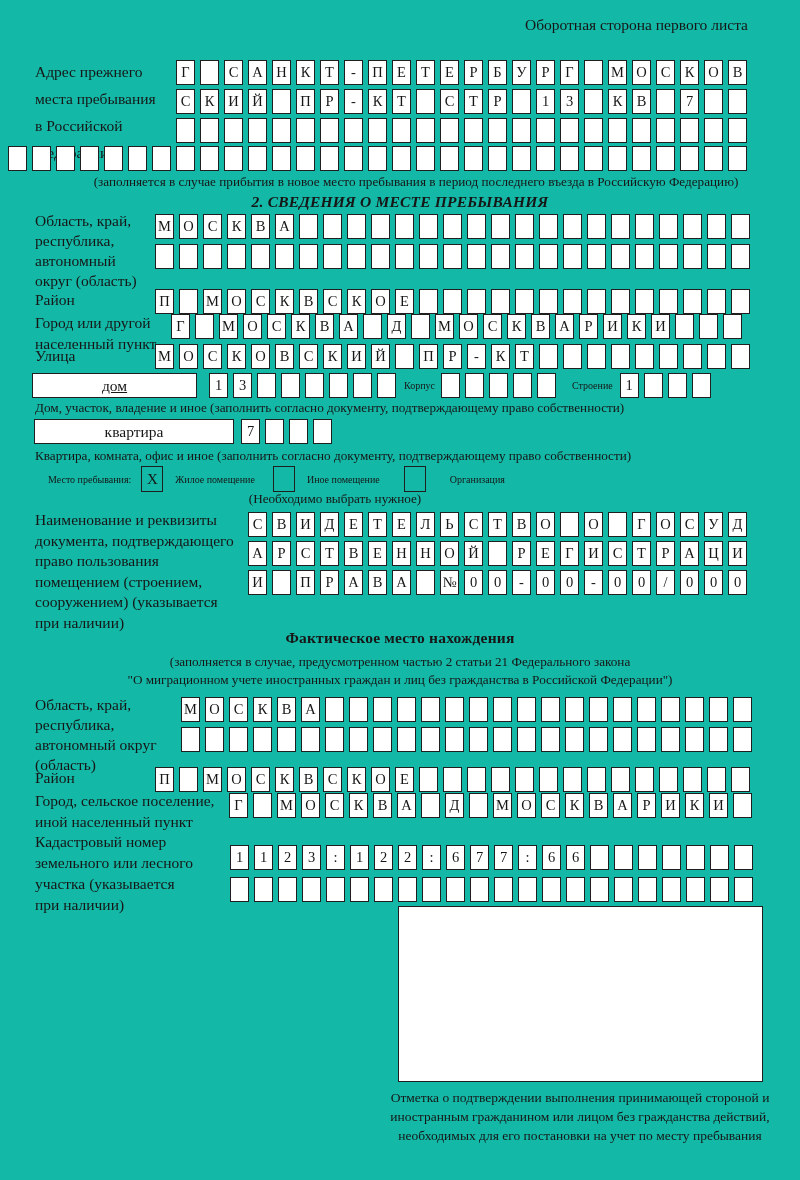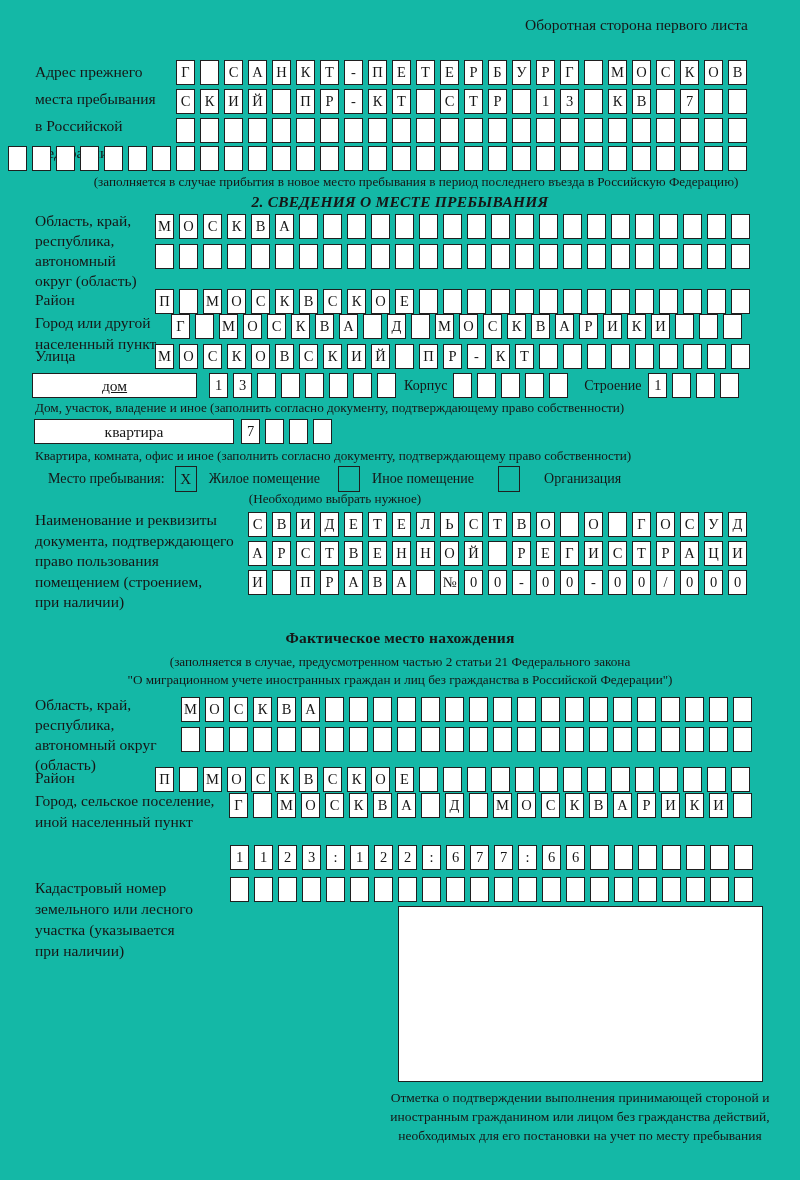--- a/index.html
+++ b/index.html
@@ -22,21 +22,21 @@
   }
   .wide-box {
     height:25px; border:1.6px solid #1f1f1f;
     display:flex; align-items:center; justify-content:center;
     font-size:15.5px; background:#fff;
   }
   .note { font-size:13.2px;text-align:right; }
   .centered { left:0; width:800px; text-align:center; }
   .heading { font-weight:bold; font-size:15.5px; letter-spacing:0.2px; }
   .flexrow { display:flex; align-items:center; }
-  .inline-label { font-size:14px; white-space:nowrap; }
+  .inline-label { font-size:10px; white-space:nowrap; }
   .checkbox {
     width:22px; min-width:22px; height:26px;
     border:1.6px solid #1f1f1f;
     display:inline-flex; align-items:center; justify-content:center;
     font-size:15px;
   }
   .stamp-box { border:1.6px solid #1f1f1f; background:#fff; }
   .cap { font-size:13.5px; line-height:19px; text-align:center; }
 </style>
 </head>
@@ -367,20 +367,21 @@
     <span class="checkbox" style="margin-left:24px;"></span>
     <span class="inline-label" style="margin-left:24px;">Организация</span>
   </div>
   <div class="abs note" style="left:160px; top:491px; width:350px; text-align:center;">(Необходимо выбрать нужное)</div>
 
   <div class="abs small-label" style="left:35px; top:510px; line-height:20.5px; width:215px;">
     <div>Наименование и реквизиты</div>
     <div>документа, подтверждающего</div>
     <div>право пользования</div>
     <div>помещением (строением,</div>
+    <div>сооружением) (указывается</div>
     <div>при наличии)</div>
   </div>
   <div class="abs grid" style="left:248px; top:512px;">
       <div class="cell">С</div>
       <div class="cell">В</div>
       <div class="cell">И</div>
       <div class="cell">Д</div>
       <div class="cell">Е</div>
       <div class="cell">Т</div>
       <div class="cell">Е</div>
@@ -560,21 +561,21 @@
       <div class="cell">К</div>
       <div class="cell">В</div>
       <div class="cell">А</div>
       <div class="cell">Р</div>
       <div class="cell">И</div>
       <div class="cell">К</div>
       <div class="cell">И</div>
       <div class="cell"></div>
     </div>
 
-  <div class="abs small-label" style="left:35px; top:877px; line-height:21px;">
+  <div class="abs small-label" style="left:35px; top:831px; line-height:21px;">
     <div>Кадастровый номер</div>
     <div>земельного или лесного</div>
     <div>участка (указывается</div>
     <div>при наличии)</div>
   </div>
   <div class="abs grid" style="left:230px; top:845px;">
       <div class="cell">1</div>
       <div class="cell">1</div>
       <div class="cell">2</div>
       <div class="cell">3</div>

